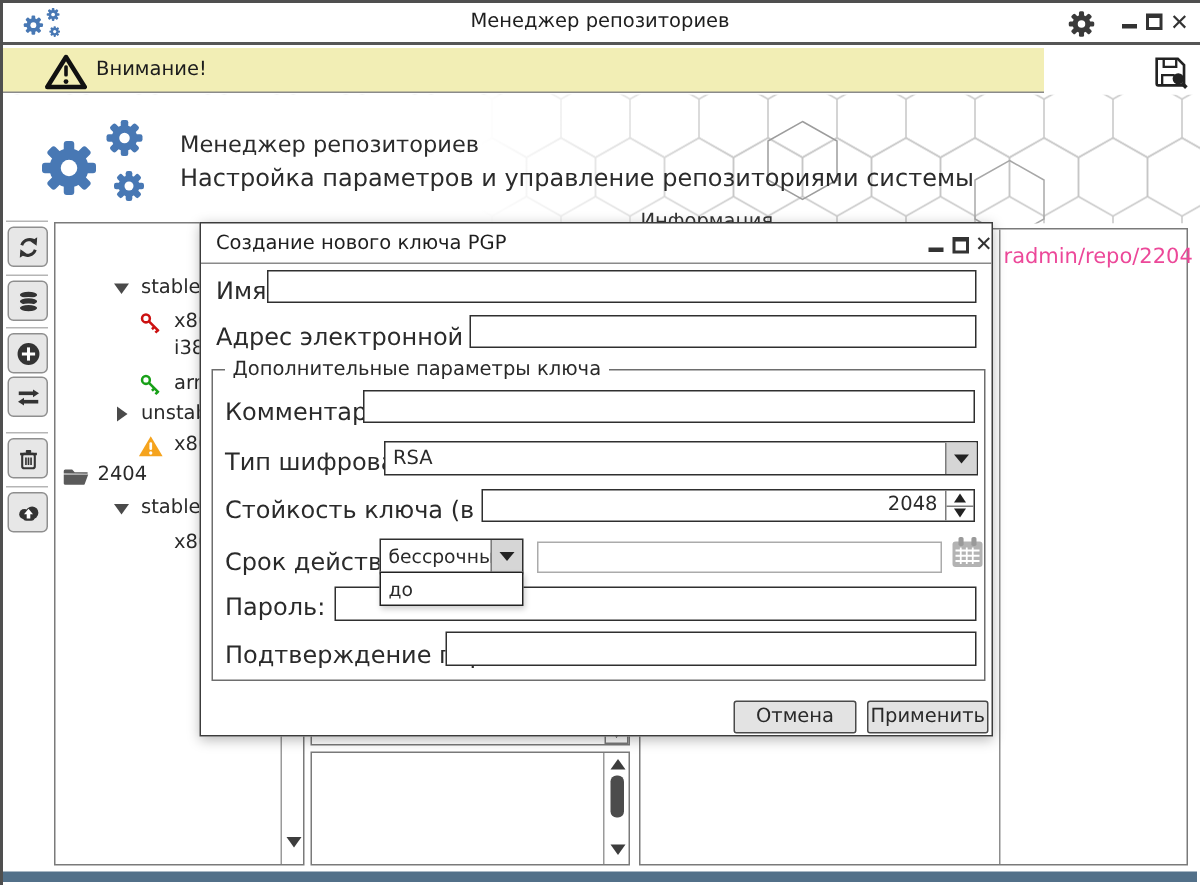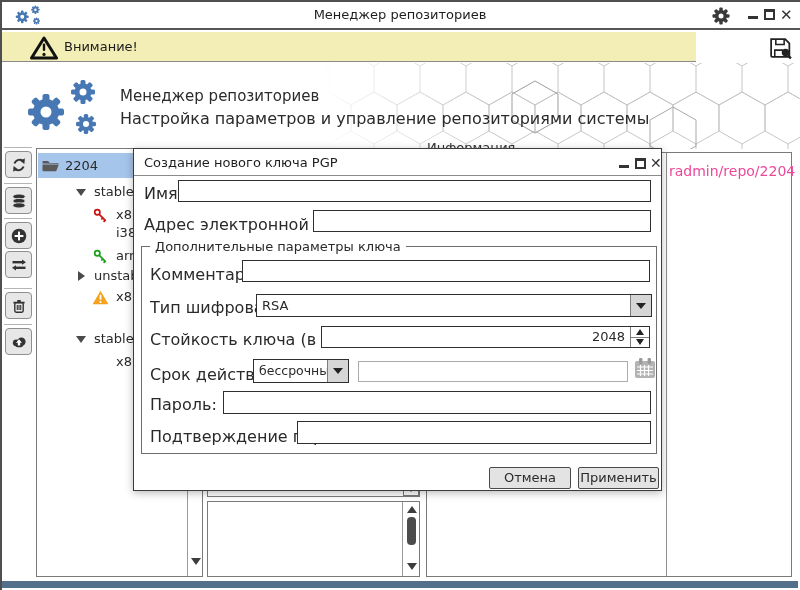--- a/index.html
+++ b/index.html
@@ -232,27 +232,20 @@
     <g fill="#333">
       <circle cx="5.2" cy="8.8" r="3.4"></circle>
         <circle cx="10.4" cy="7.8" r="4.2"></circle>
       <rect x="4.4" y="8.6" width="7.6" height="4.6" rx="2.2"></rect>
     </g>
     <polygon points="8,5.2 11,8.8 9.2,8.8 9.2,11.6 6.8,11.6 6.8,8.8 5,8.8" fill="#fff"></polygon>
   </svg>
 </div>
 
 <div class="a panel" style="left:36px;top:148px;width:167px;height:429px">
-  <div class="trow sel" style="top:4px">
-    <svg class="a" style="left:3px;top:5px" width="19" height="15" viewBox="0 0 19 15">
-      <path d="M1.5 5.6 V4 a1 1 0 0 1 1 -1 h4.6 l1.7 1.9 h8.6 v0.9 z" fill="#5a5a5a"></path>
-      <path d="M1.5 6.4 h16.3 l-2.3 6.2 a1 1 0 0 1 -0.9 0.6 H2.5 a1 1 0 0 1 -1 -0.9 z" fill="#5a5a5a"></path>
-    </svg>
-    <span class="tlabel" style="left:27px">2204</span>
-  </div>
   <div class="trow" style="top:32px">
     <div class="arr-d" style="left:38px;top:8px"></div>
     <span class="tlabel" style="left:56px">stable</span>
   </div>
   <div class="trow" style="top:55px">
     <svg class="a" style="left:55px;top:4px" width="15" height="15" viewBox="0 0 15 15">
       <g stroke="#cc1111" stroke-width="1.7" fill="none">
         <circle cx="4.3" cy="4.3" r="2.6"></circle>
         <line x1="6.3" y1="6.3" x2="12.8" y2="12.8"></line>
         <line x1="9.9" y1="9.9" x2="8.3" y2="11.5"></line>
@@ -279,20 +272,27 @@
     <div class="arr-r" style="left:40px;top:6px"></div>
     <span class="tlabel" style="left:56px">unstable</span>
   </div>
   <div class="trow" style="top:137px">
     <svg class="a" style="left:54px;top:4px" width="17" height="15" viewBox="0 0 17 15">
       <path d="M8.5 0.8 L16.4 14.2 H0.6 Z" fill="#f5a31d"></path>
       <rect x="7.6" y="4.8" width="1.8" height="5.2" rx="0.9" fill="#fff"></rect>
       <circle cx="8.5" cy="12" r="1.1" fill="#fff"></circle>
     </svg>
     <span class="tlabel" style="left:78px">x86</span>
+  </div>
+  <div class="trow" style="top:157px">
+    <svg class="a" style="left:3px;top:4px" width="19" height="15" viewBox="0 0 19 15">
+      <path d="M1.5 5.6 V4 a1 1 0 0 1 1 -1 h4.6 l1.7 1.9 h8.6 v0.9 z" fill="#5a5a5a"></path>
+      <path d="M1.5 6.4 h16.3 l-2.3 6.2 a1 1 0 0 1 -0.9 0.6 H2.5 a1 1 0 0 1 -1 -0.9 z" fill="#5a5a5a"></path>
+    </svg>
+    <span class="tlabel" style="left:27px">2404</span>
   </div>
   <div class="trow" style="top:179px">
     <div class="arr-d" style="left:38px;top:8px"></div>
     <span class="tlabel" style="left:56px">stable</span>
   </div>
   <div class="trow" style="top:202px">
     <span class="tlabel" style="left:78px">x86</span>
   </div>
   <div class="sb-track" style="left:150px">
     <div class="sb-arr" style="left:3px;top:409px"></div>
@@ -370,20 +370,23 @@
         <span class="ctri"></span>
       </span>
   </div>
   <div class="a inp" style="left:224px;top:212px;width:270px;height:21px;border-color:#ababab"></div>
   <svg class="a" style="left:499px;top:208px;cursor:pointer" width="24" height="24" viewBox="0 0 24 24">
     <rect x="2" y="4" width="20" height="17" rx="2" fill="#b3b3b3"></rect>
     <rect x="6" y="1" width="3.4" height="6" rx="1.2" fill="#9a9a9a"></rect>
     <rect x="14.6" y="1" width="3.4" height="6" rx="1.2" fill="#9a9a9a"></rect>
     <path d="M4 10 h16 M4 13.5 h16 M4 17 h16 M7.5 8 v11 M11.5 8 v11 M15.5 8 v11" stroke="#fff" stroke-width="1.2" fill="none"></path>
   </svg>
+  <div class="a ddlist" style="left:119px;top:232px;width:96px;height:23px">
+    <div class="dditem">до</div>
+  </div>
 
   <div class="a lbl" style="left:16px;top:246px">Пароль:</div>
   <div class="a inp" style="left:89px;top:242px;width:428px;height:23px"></div>
 
   <div class="a lbl" style="left:16px;top:278px">Подтверждение пароля:</div>
   <div class="a inp" style="left:163px;top:272px;width:354px;height:23px"></div>
 
   <div class="a dbtn" style="left:355px;top:318px;width:82px;height:22px">Отмена</div>
   <div class="a dbtn" style="left:444px;top:318px;width:81px;height:22px">Применить</div>
 </div>

